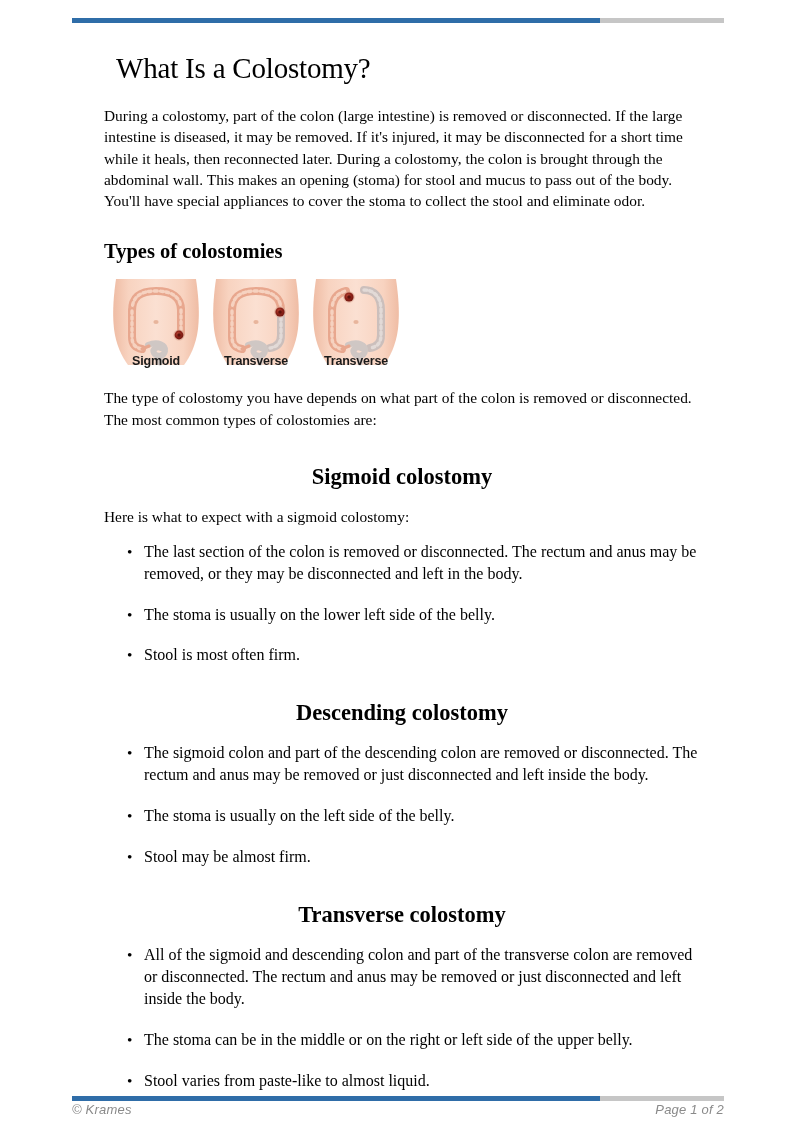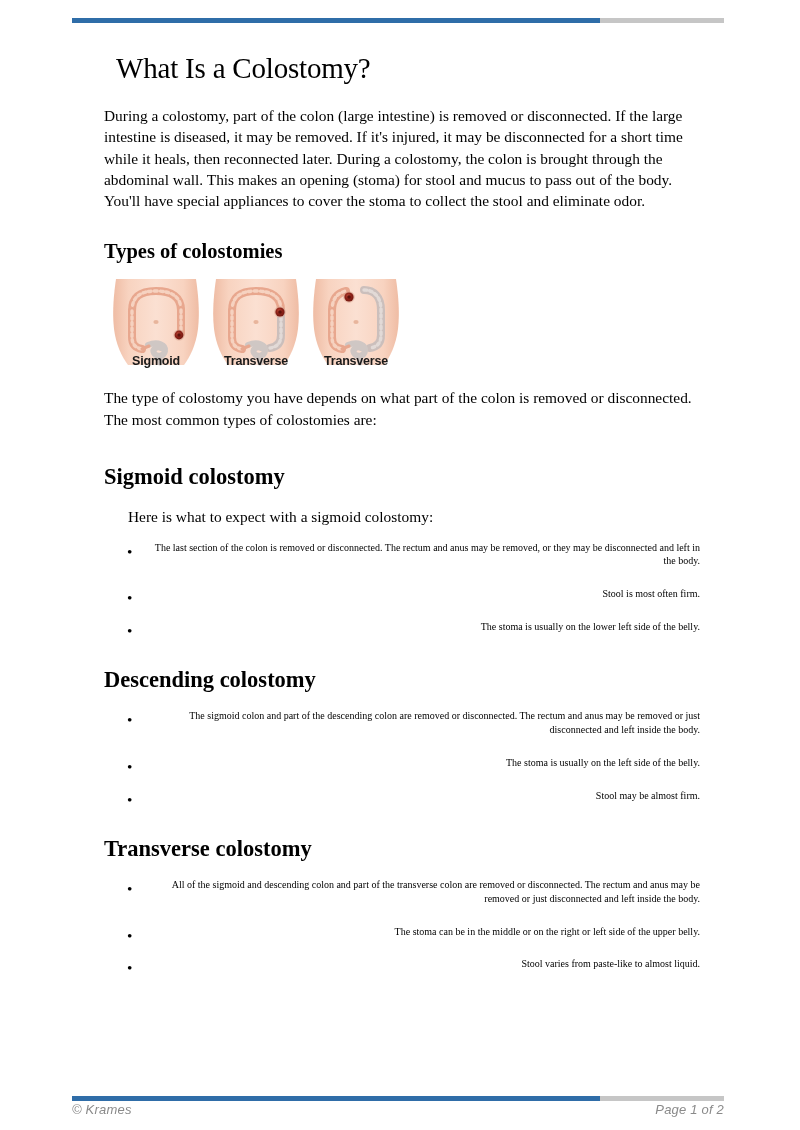--- a/index.html
+++ b/index.html
@@ -51,42 +51,42 @@
     font-weight: bold;
     line-height: 1.2;
     margin: 28px 0 14px 0;
   }
 
   h2.sec-title-lg {
     font-size: 22.5px;
     font-weight: bold;
     line-height: 1.2;
     margin: 33px 0 16px 0;
+    text-align: center;
   }
 
   p.body {
     font-size: 15.4px;
     line-height: 1.37;
     margin: 0 0 14px 0;
     text-align: left;
   }
-  p.body.tight { margin-bottom: 0; margin-left: 24px; }
+  p.body.tight { margin-bottom: 0; }
 
   ul.bullets {
     margin: 14px 0 0 0;
     padding: 0 0 0 40px;
     list-style: none;
   }
   ul.bullets li {
     position: relative;
-    font-size: 10px;
+    font-size: 16px;
     line-height: 1.37;
     margin-bottom: 19px;
     padding-left: 0;
-    text-align: right;
   }
   ul.bullets li:last-child { margin-bottom: 0; }
   ul.bullets li::before {
     content: "\2022";
     position: absolute;
     left: -17px;
     top: 0;
     font-size: 15.4px;
     line-height: 1.37;
   }
@@ -271,22 +271,22 @@
     </div>
 
   </div>
 
   <p class="body">The type of colostomy you have depends on what part of the colon is removed or disconnected. The most common types of colostomies are:</p>
 
   <h2 class="sec-title-lg">Sigmoid colostomy</h2>
   <p class="body tight">Here is what to expect with a sigmoid colostomy:</p>
   <ul class="bullets">
     <li>The last section of the colon is removed or disconnected. The rectum and anus may be removed, or they may be disconnected and left in the body.</li>
+    <li>The stoma is usually on the lower left side of the belly.</li>
     <li>Stool is most often firm.</li>
-    <li>The stoma is usually on the lower left side of the belly.</li>
   </ul>
 
   <h2 class="sec-title-lg">Descending colostomy</h2>
   <ul class="bullets">
     <li>The sigmoid colon and part of the descending colon are removed or disconnected. The rectum and anus may be removed or just disconnected and left inside the body.</li>
     <li>The stoma is usually on the left side of the belly.</li>
     <li>Stool may be almost firm.</li>
   </ul>
 
   <h2 class="sec-title-lg">Transverse colostomy</h2>

